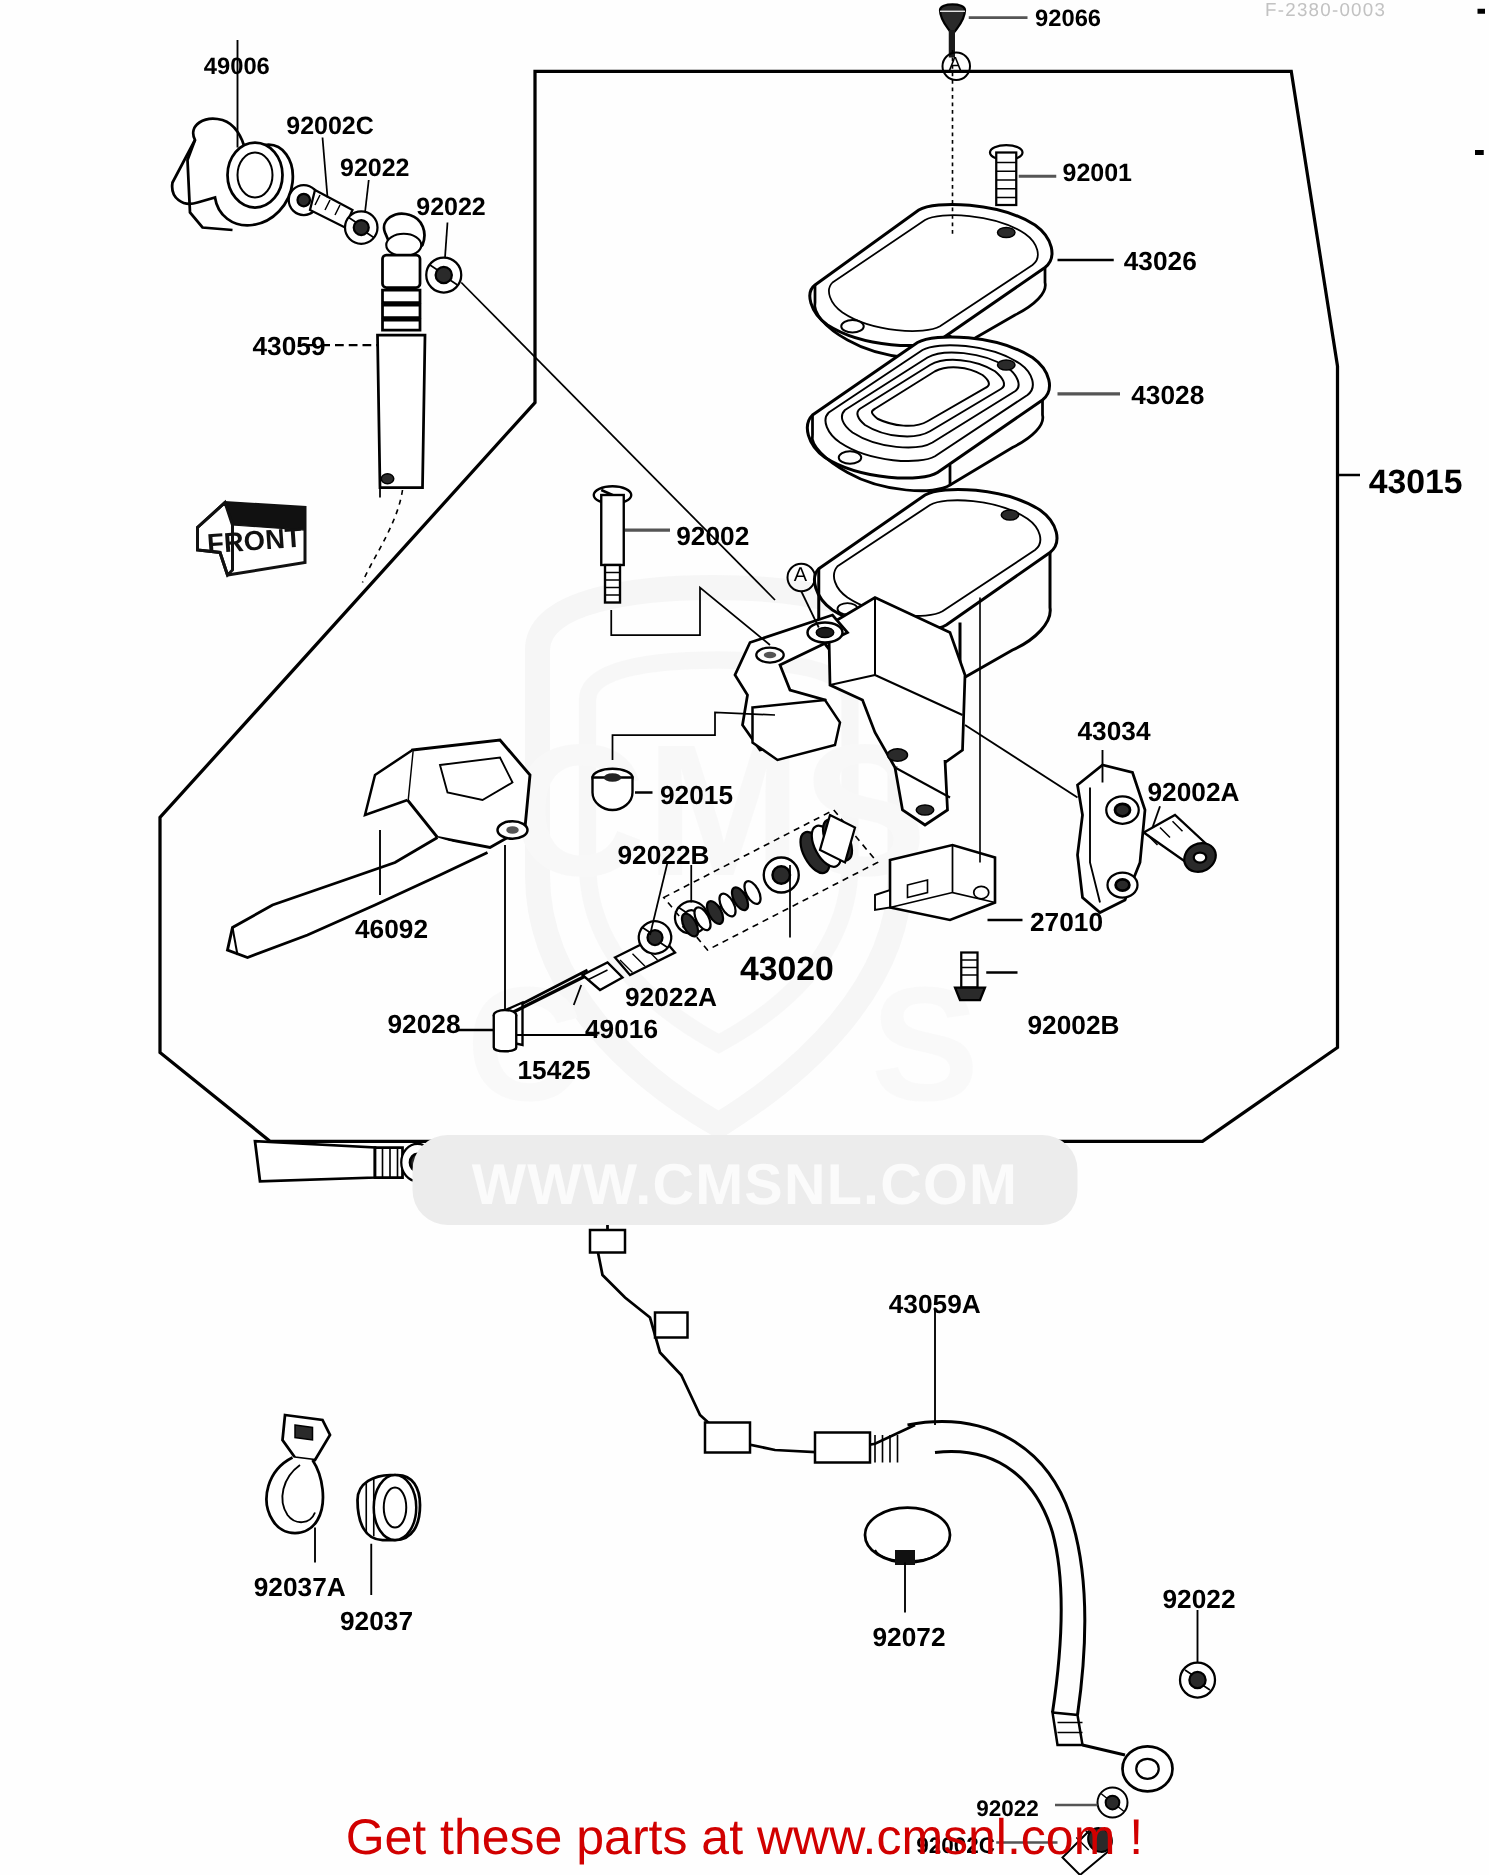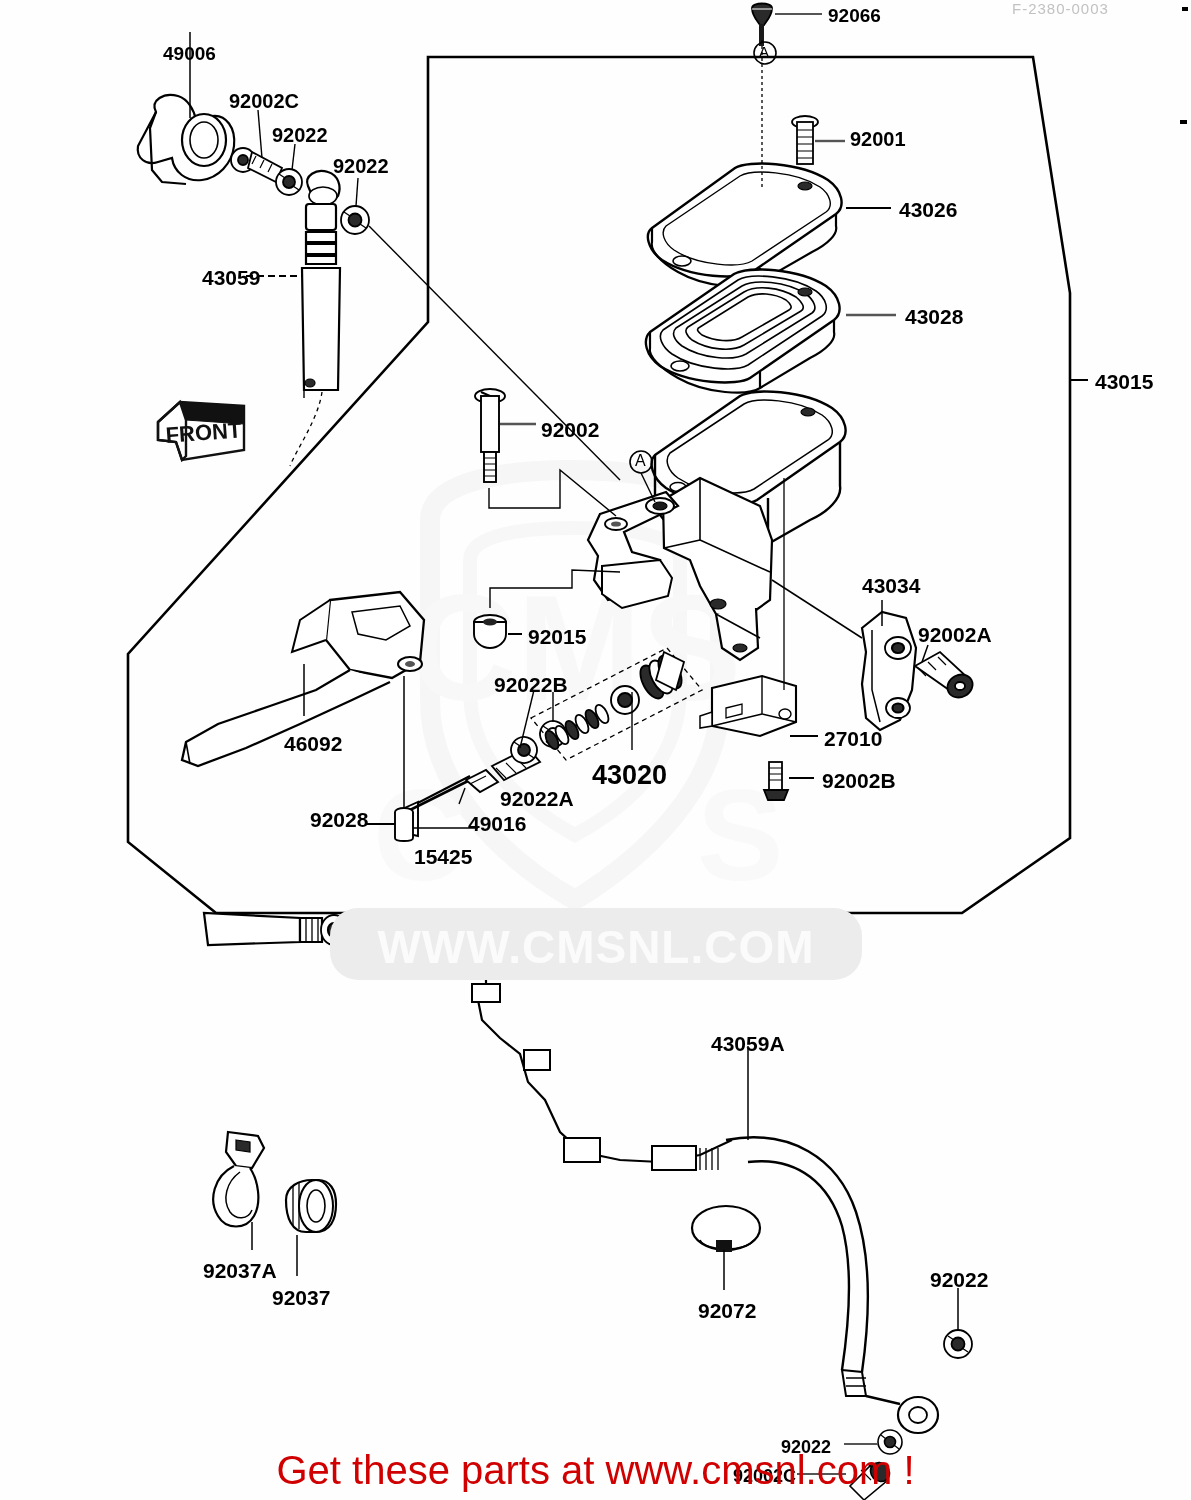--- a/index.html
+++ b/index.html
@@ -480,30 +480,30 @@
   <div id="labels-layer">
       <div class="plabel" style="left: 163px; top: 43px; font-size: 19px; color: rgb(0, 0, 0);">49006</div>
       <div class="plabel" style="left: 828px; top: 5px; font-size: 19px; color: rgb(0, 0, 0);">92066</div>
       <div class="plabel" style="left: 229px; top: 90px; font-size: 20px; color: rgb(0, 0, 0);">92002C</div>
       <div class="plabel" style="left: 850px; top: 128px; font-size: 20px; color: rgb(0, 0, 0);">92001</div>
       <div class="plabel" style="left: 272px; top: 124px; font-size: 20px; color: rgb(0, 0, 0);">92022</div>
       <div class="plabel" style="left: 333px; top: 155px; font-size: 20px; color: rgb(0, 0, 0);">92022</div>
       <div class="plabel" style="left: 899px; top: 198px; font-size: 21px; color: rgb(0, 0, 0);">43026</div>
       <div class="plabel" style="left: 202px; top: 266px; font-size: 21px; color: rgb(0, 0, 0);">43059</div>
       <div class="plabel" style="left: 905px; top: 305px; font-size: 21px; color: rgb(0, 0, 0);">43028</div>
-      <div class="plabel" style="left: 1095px; top: 370px; font-size: 21px; color: rgb(0, 0, 0);">43015</div>
+      <div class="plabel" style="left: 1095px; top: 370px; font-size: 27px; color: rgb(0, 0, 0);">43015</div>
       <div class="plabel" style="left: 541px; top: 418px; font-size: 21px; color: rgb(0, 0, 0);">92002</div>
       <div class="plabel" style="left: 862px; top: 574px; font-size: 21px; color: rgb(0, 0, 0);">43034</div>
       <div class="plabel" style="left: 918px; top: 623px; font-size: 21px; color: rgb(0, 0, 0);">92002A</div>
       <div class="plabel" style="left: 528px; top: 625px; font-size: 21px; color: rgb(0, 0, 0);">92015</div>
       <div class="plabel" style="left: 494px; top: 673px; font-size: 21px; color: rgb(0, 0, 0);">92022B</div>
       <div class="plabel" style="left: 824px; top: 727px; font-size: 21px; color: rgb(0, 0, 0);">27010</div>
       <div class="plabel" style="left: 284px; top: 732px; font-size: 21px; color: rgb(0, 0, 0);">46092</div>
       <div class="plabel" style="left: 592px; top: 760px; font-size: 27px; color: rgb(0, 0, 0);">43020</div>
-      <div class="plabel" style="left: 822px; top: 769px; font-size: 21px; color: rgb(0, 0, 0);">92002B</div>
+      <div class="plabel" style="left: 822px; top: 809px; font-size: 21px; color: rgb(0, 0, 0);">92002B</div>
       <div class="plabel" style="left: 500px; top: 787px; font-size: 21px; color: rgb(0, 0, 0);">92022A</div>
       <div class="plabel" style="left: 468px; top: 812px; font-size: 21px; color: rgb(0, 0, 0); text-align: right;">49016</div>
       <div class="plabel" style="left: 310px; top: 808px; font-size: 21px; color: rgb(0, 0, 0);">92028</div>
       <div class="plabel" style="left: 414px; top: 845px; font-size: 21px; color: rgb(0, 0, 0);">15425</div>
       <div class="plabel" style="left: 711px; top: 1032px; font-size: 21px; color: rgb(0, 0, 0);">43059A</div>
       <div class="plabel" style="left: 203px; top: 1259px; font-size: 21px; color: rgb(0, 0, 0);">92037A</div>
       <div class="plabel" style="left: 930px; top: 1268px; font-size: 21px; color: rgb(0, 0, 0);">92022</div>
       <div class="plabel" style="left: 272px; top: 1286px; font-size: 21px; color: rgb(0, 0, 0);">92037</div>
       <div class="plabel" style="left: 698px; top: 1299px; font-size: 21px; color: rgb(0, 0, 0);">92072</div>
       <div class="plabel" style="left: 781px; top: 1437px; font-size: 18px; color: rgb(0, 0, 0);">92022</div>

